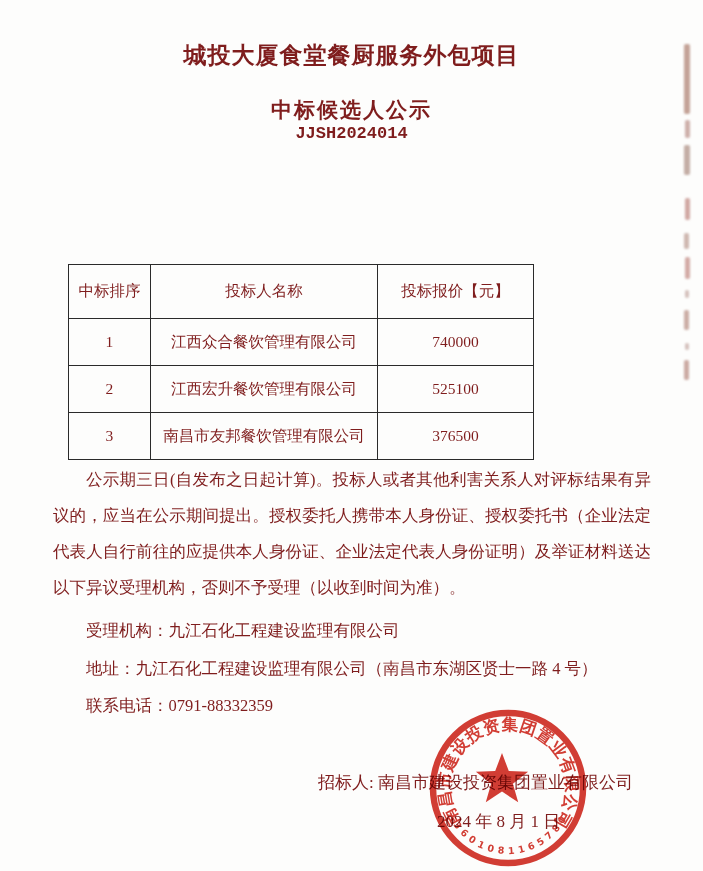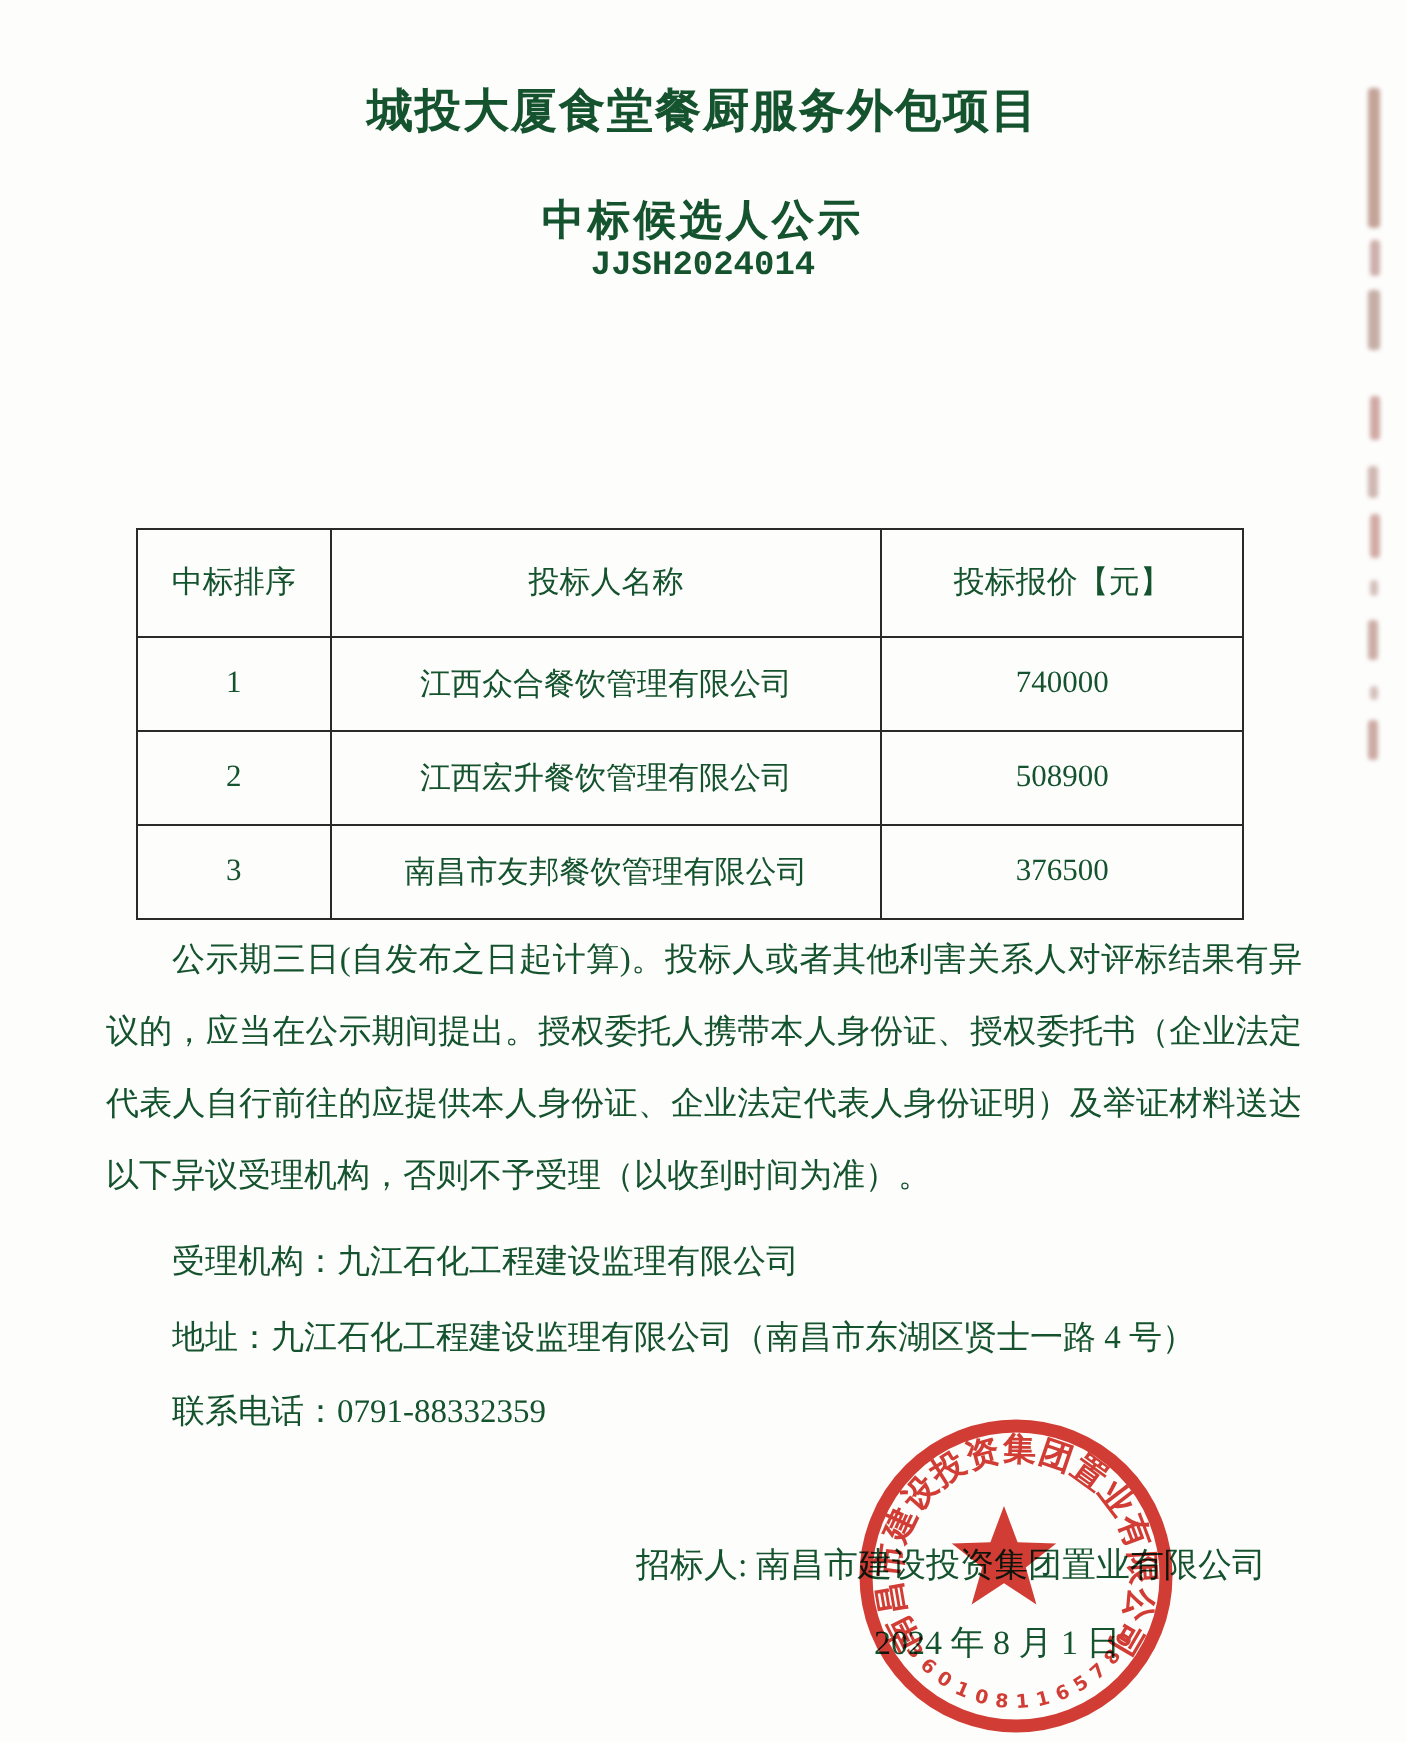--- a/index.html
+++ b/index.html
@@ -5,21 +5,21 @@
   html,body{margin:0;padding:0;}
   body{
     width:703px;height:871px;
     background:#e9e9e9;
     font-family:"Liberation Serif","DejaVu Serif",serif;
   }
   .page{
     position:relative;
     width:703px;height:871px;
     background:#fdfdfc;
-    color:#14532d;
+    color:#7f1d1d;
     overflow:hidden;
   }
   
   .title1{
     position:absolute;top:40px;left:0;width:100%;
     text-align:center;font-size:23px;font-weight:bold;
     letter-spacing:1px;margin:0;
   }
   .title2{
     position:absolute;top:96px;left:0;width:100%;
@@ -35,21 +35,21 @@
     position:absolute;left:53px;width:598px;
     font-size:16.5px;line-height:36px;
     text-align:justify;text-justify:inter-ideograph;
     text-indent:2em;margin:0;
   }
   .intro{top:157px;}
   .notice{top:462px;}
   
   table.bids{
     position:absolute;top:264px;left:68px;
-    width:554px;border-collapse:collapse;
+    width:466px;border-collapse:collapse;
     font-size:15.5px;
   }
   table.bids th,table.bids td{
     border:1.6px solid #2a2a2a;
     text-align:center;vertical-align:middle;
     font-weight:normal;padding:0;
   }
   table.bids th{height:53px;}
   table.bids td{height:46px;}
   .col-rank{width:97px;}
@@ -108,21 +108,21 @@
       <th>投标报价【元】</th>
     </tr>
     <tr>
       <td>1</td>
       <td>江西众合餐饮管理有限公司</td>
       <td>740000</td>
     </tr>
     <tr>
       <td>2</td>
       <td>江西宏升餐饮管理有限公司</td>
-      <td>508900</td>
+      <td>525100</td>
     </tr>
     <tr>
       <td>3</td>
       <td>南昌市友邦餐饮管理有限公司</td>
       <td>376500</td>
     </tr>
   </tbody>
     </table>
 
   <p class="para notice">公示期三日(自发布之日起计算)。投标人或者其他利害关系人对评标结果有异议的，应当在公示期间提出。授权委托人携带本人身份证、授权委托书（企业法定代表人自行前往的应提供本人身份证、企业法定代表人身份证明）及举证材料送达以下异议受理机构，否则不予受理（以收到时间为准）。</p>

